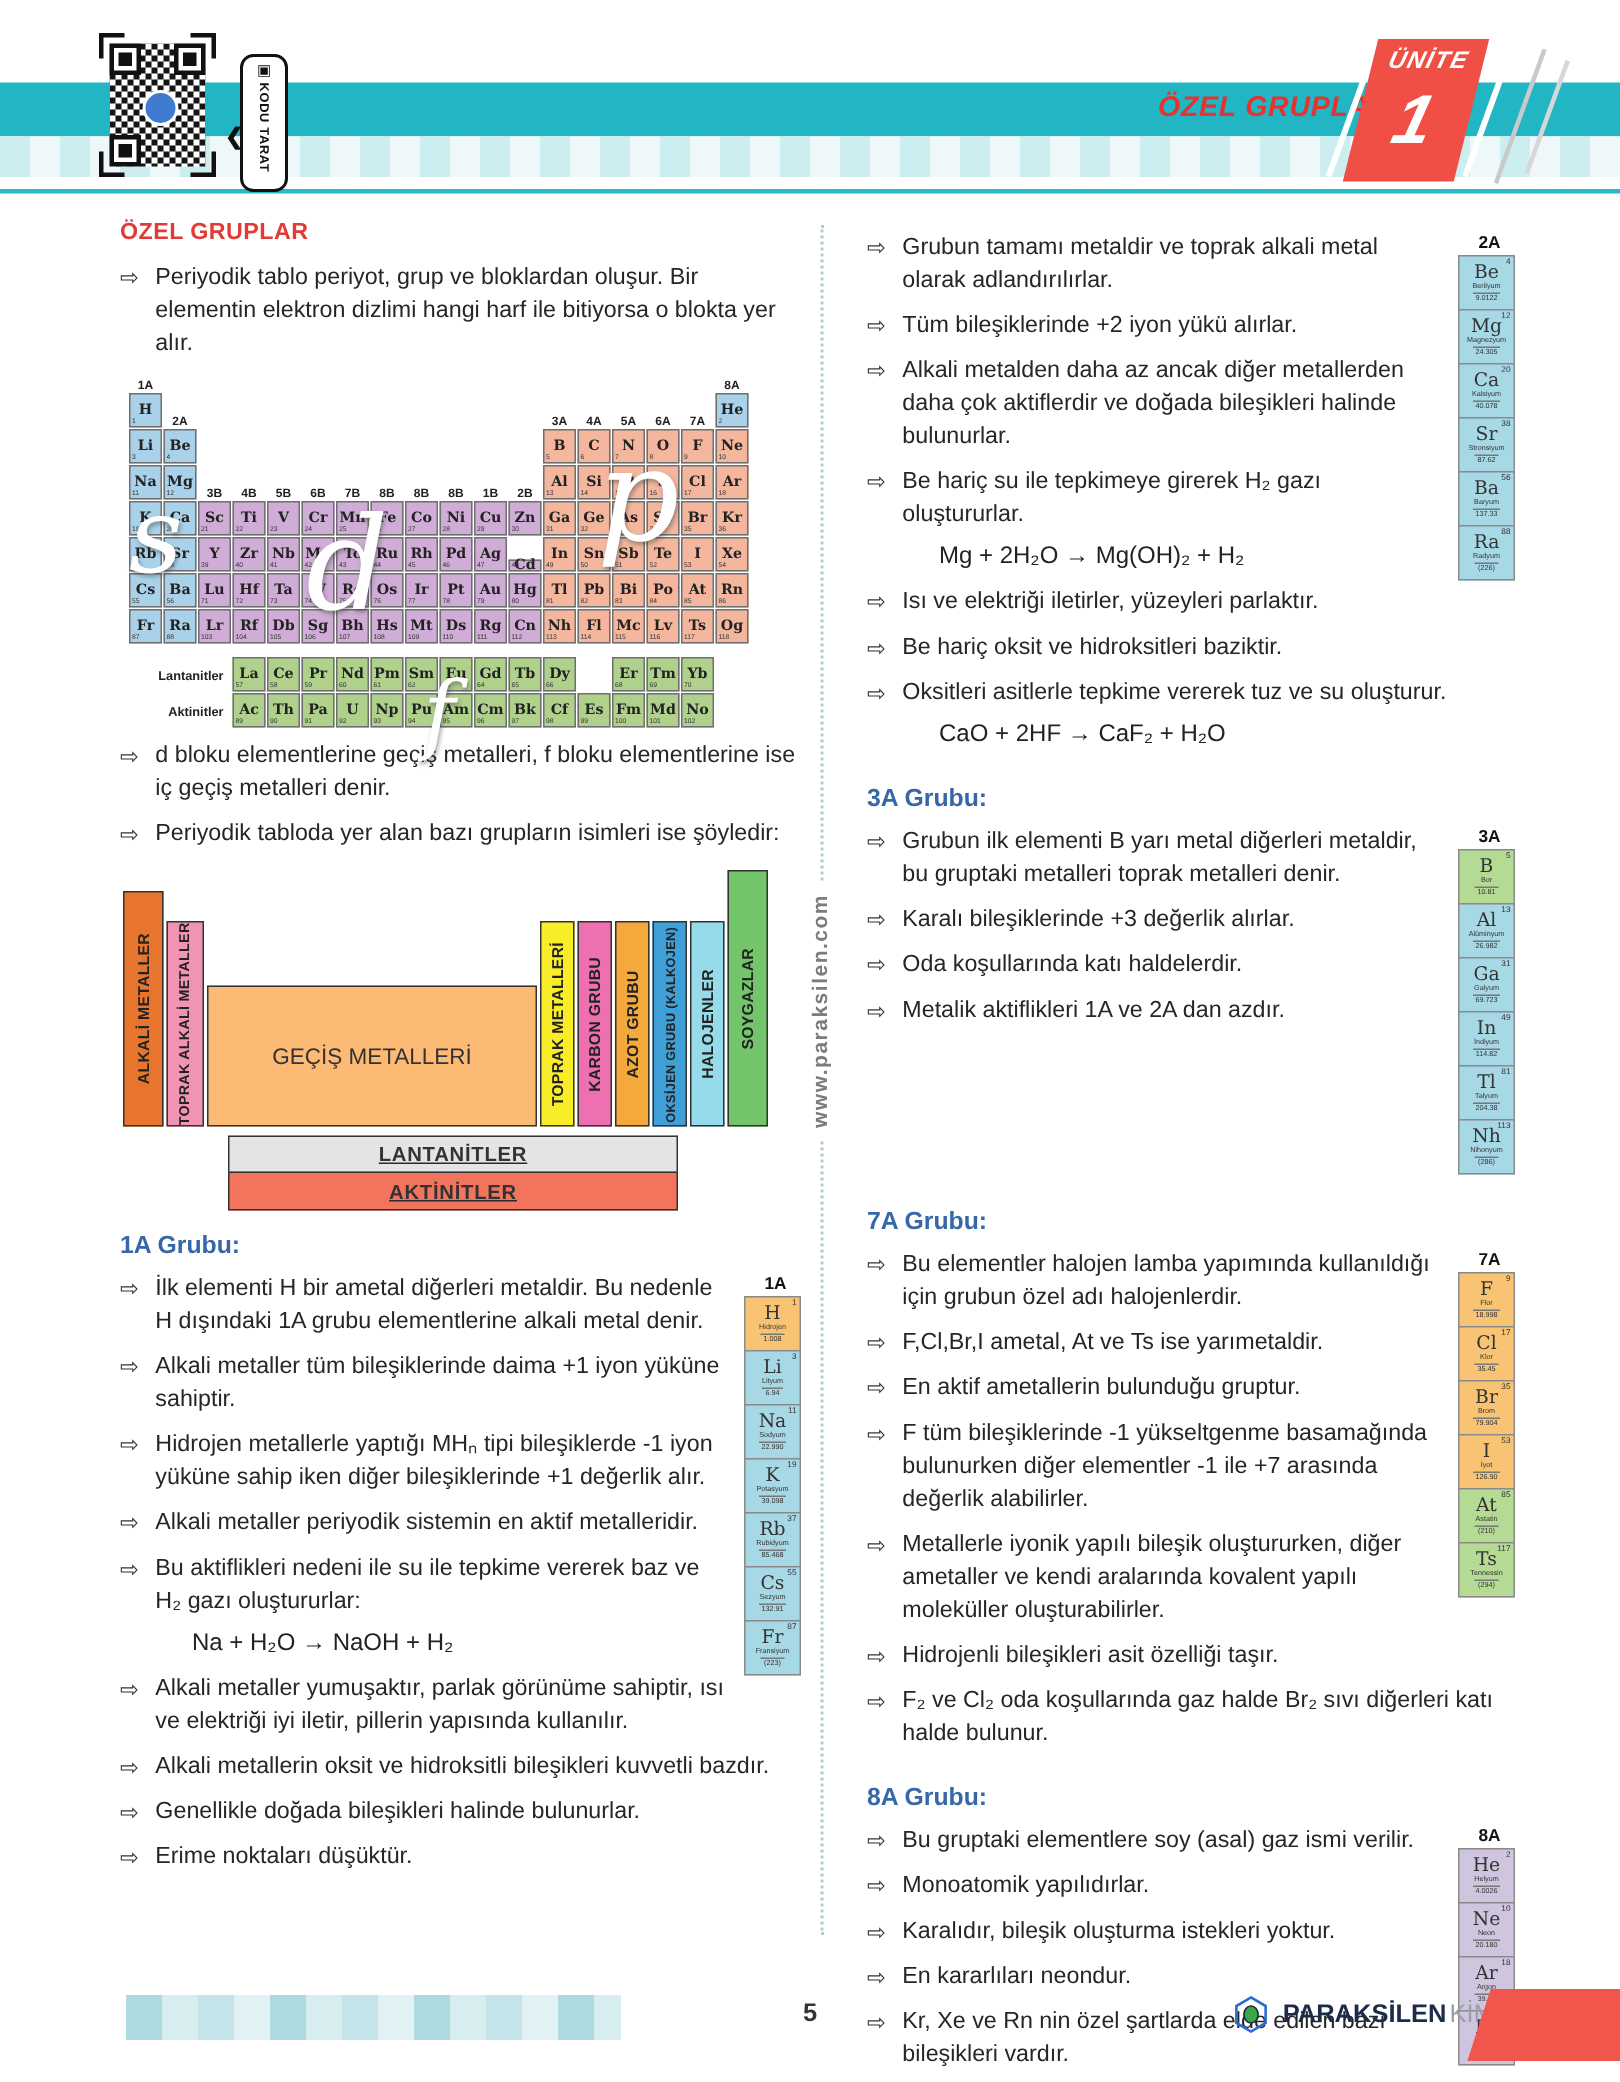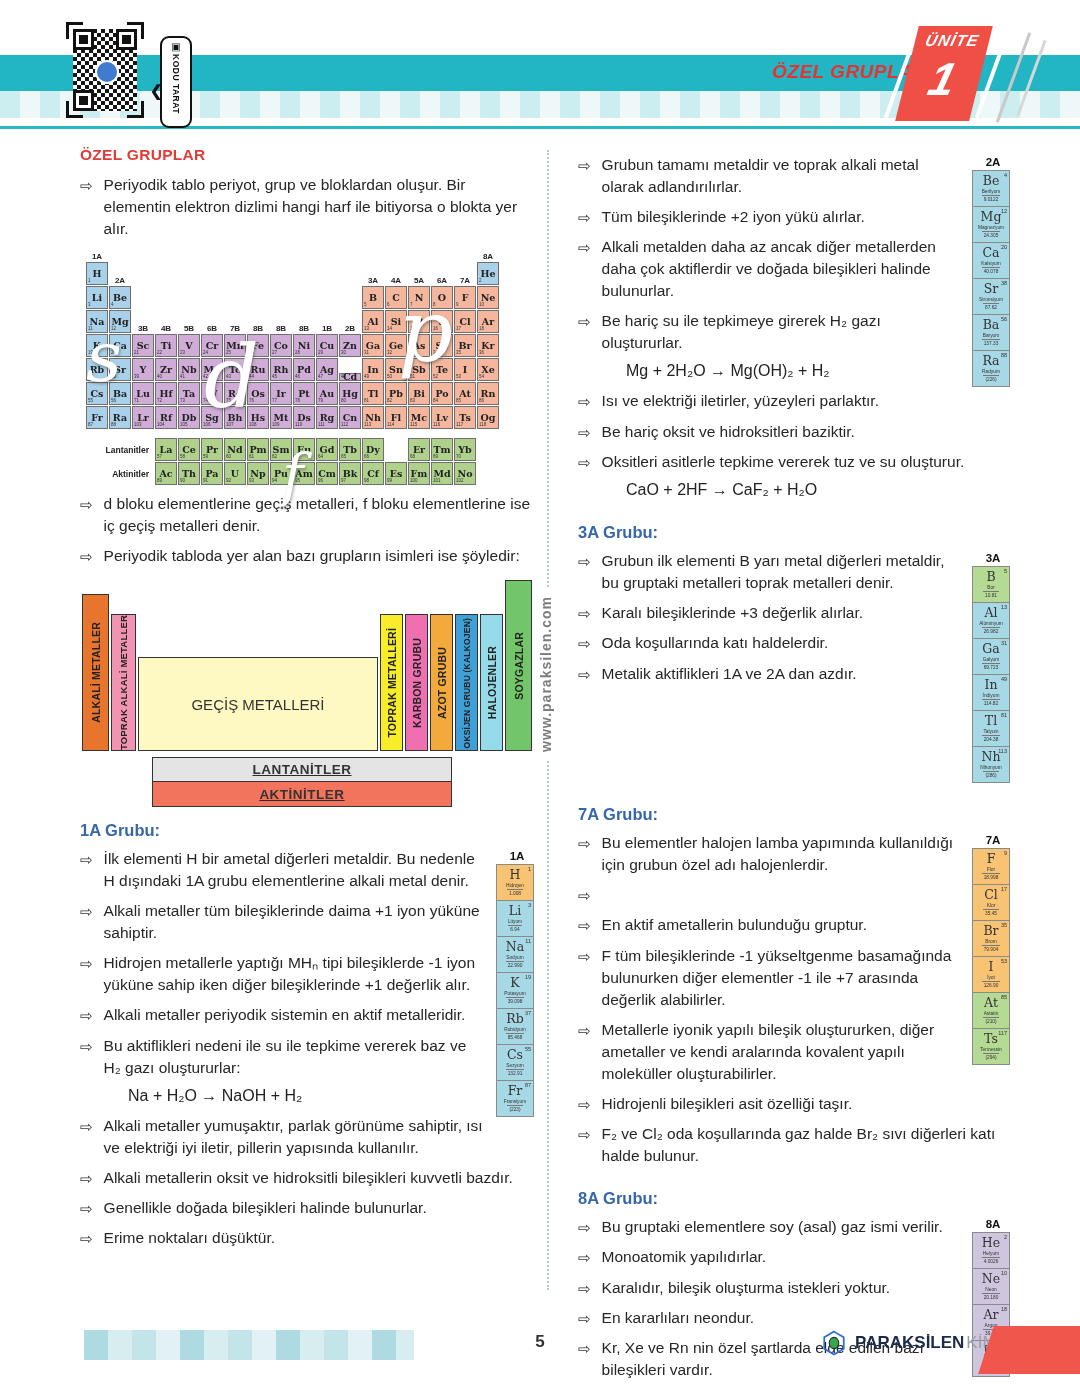--- a/index.html
+++ b/index.html
@@ -659,21 +659,21 @@
       </div>
 
     <div class="gd">
       <div class="gd-bars">
           <div class="gd-bar" style="width: 27px; height: 157px; background: rgb(232, 117, 45);">
             <span class="gd-vlab">ALKALİ METALLER</span>
           </div>
           <div class="gd-bar" style="width: 25px; height: 137px; background: rgb(241, 148, 178);">
             <span class="gd-vlab" style="font-size: 9.5px;">TOPRAK ALKALİ METALLER</span>
           </div>
-          <div class="gd-bar" style="width: 240px; height: 94px; background: #fef9c3;">
+          <div class="gd-bar" style="width: 220px; height: 94px; background: #fdba74;">
             <span class="gd-hlab">GEÇİŞ METALLERİ</span>
           </div>
           <div class="gd-bar" style="width: 23px; height: 137px; background: rgb(248, 237, 40);">
             <span class="gd-vlab">TOPRAK METALLERİ</span>
           </div>
           <div class="gd-bar" style="width: 23px; height: 137px; background: rgb(238, 112, 177);">
             <span class="gd-vlab">KARBON GRUBU</span>
           </div>
           <div class="gd-bar" style="width: 23px; height: 137px; background: rgb(243, 169, 60);">
             <span class="gd-vlab">AZOT GRUBU</span>
@@ -966,20 +966,21 @@
             </div>
           </div>
         </div>
       <div>
           <div class="bullet">
             <span class="b-arrow">⇨</span>
             <span class="b-text"><span>Bu elementler halojen lamba yapımında kullanıldığı için grubun özel adı </span><b>halojenlerdir</b><span>.</span></span>
           </div>
           <div class="bullet">
             <span class="b-arrow">⇨</span>
+            <span class="b-text"><span>F,Cl,Br,I ametal, At ve Ts ise yarımetaldir.</span></span>
           </div>
           <div class="bullet">
             <span class="b-arrow">⇨</span>
             <span class="b-text"><span>En aktif ametallerin bulunduğu gruptur.</span></span>
           </div>
           <div class="bullet">
             <span class="b-arrow">⇨</span>
             <span class="b-text"><span>F tüm bileşiklerinde -1 yükseltgenme basamağında bulunurken diğer elementler -1 ile +7 arasında değerlik alabilirler.</span></span>
           </div>
           <div class="bullet">

